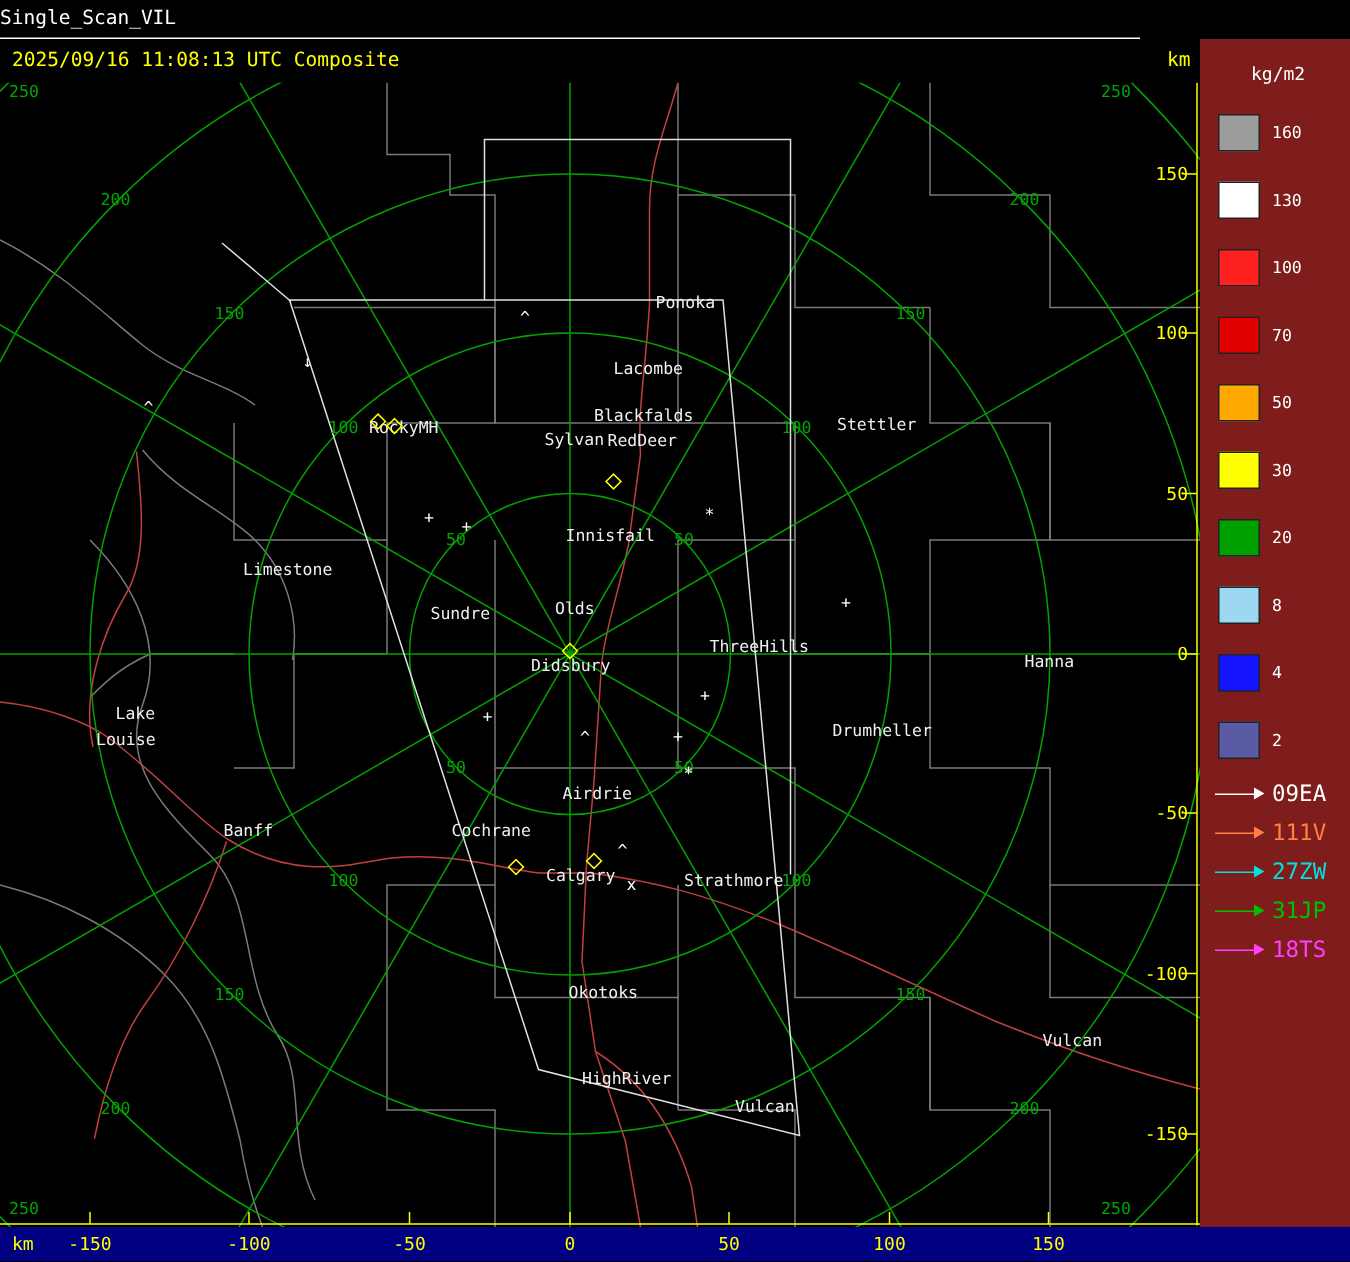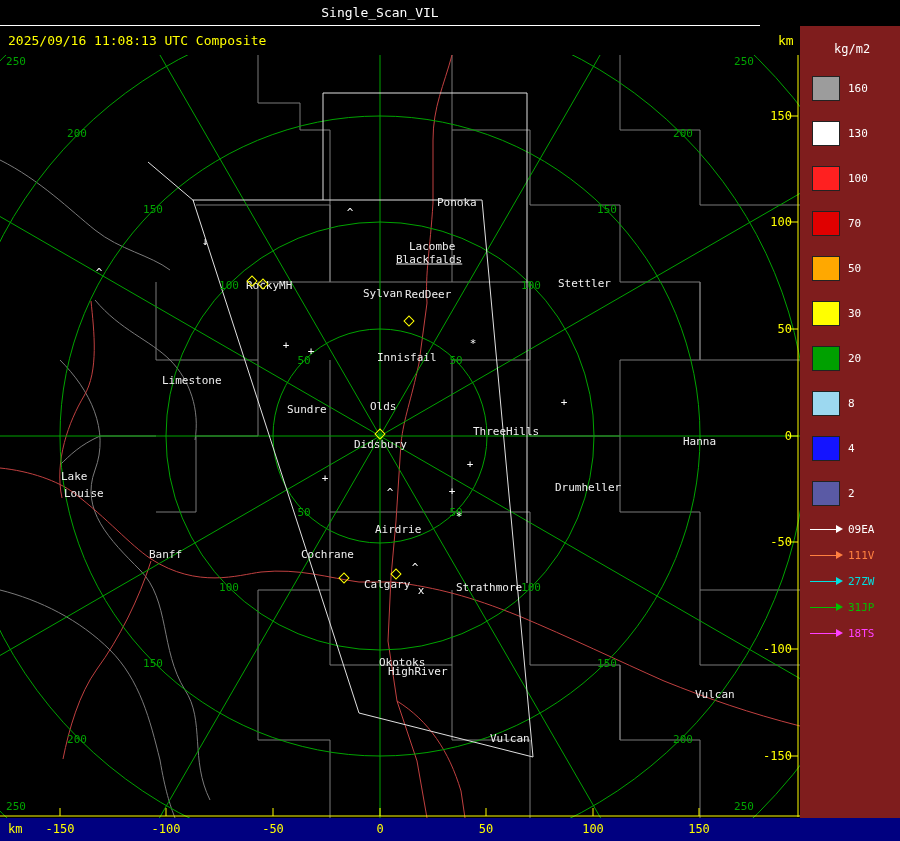--- a/index.html
+++ b/index.html
@@ -1,19 +1,19 @@
 <!DOCTYPE html>
 <html><head>
 <meta charset="utf-8">
 <style>
   html,body{margin:0;padding:0;background:#000;}
   .window{position:relative;width:900px;height:841px;background:#000;overflow:hidden;
           font-family:"DejaVu Sans Mono","Liberation Mono",monospace;}
   .titlebar{position:absolute;left:0;top:0;width:760px;height:25px;background:#000;
-            border-bottom:1px solid #ffffff;text-align:center;}
+            border-bottom:1px solid #ffffff;text-align:left;}
   .title{color:#ffffff;font-size:13px;line-height:25px;}
   .header{position:absolute;left:0;top:26px;width:792px;height:29px;background:#000;}
   .timestamp{position:absolute;left:8px;top:7px;color:#ffff00;font-size:13px;white-space:nowrap;}
   .km-right{position:absolute;left:778px;top:7px;color:#ffff00;font-size:13px;}
   .plot{position:absolute;left:0;top:55px;width:800px;height:763px;background:#000;overflow:hidden;}
   .plot svg{position:absolute;left:0;top:0;}
   .label-layer{position:absolute;left:0;top:0;width:800px;height:763px;}
   .rlabel{position:absolute;color:#00a400;font-size:11px;transform:translate(-50%,-50%);white-space:nowrap;}
   .place{position:absolute;color:#f0f0f0;font-size:11px;transform:translate(0,-50%);white-space:nowrap;}
   .marker{position:absolute;color:#ffffff;font-size:11px;transform:translate(-50%,-50%);}
@@ -25,21 +25,21 @@
   .legend-units{margin:16px 0 6px 34px;color:#ffffff;font-size:12px;}
   .legend-rows{margin-left:12px;}
   .legend-row{display:flex;align-items:center;height:25px;margin-top:20px;}
   .legend-box{display:inline-block;width:26px;height:23px;border:1px solid #222;}
   .legend-val{margin-left:8px;color:#ffffff;font-size:11px;}
   .track-rows{margin-top:10px;margin-left:10px;}
   .track-row{display:flex;align-items:center;height:26px;}
   .arrow-line{display:inline-block;width:26px;height:1px;}
   .arrow-head{display:inline-block;width:0;height:0;border-top:4px solid transparent;
               border-bottom:4px solid transparent;border-left:7px solid #fff;}
-  .track-label{margin-left:5px;font-size:11px;text-align:center;}
+  .track-label{margin-left:5px;font-size:15px;text-align:center;}
   .bottom-bar{position:absolute;left:0;top:818px;width:900px;height:23px;background:#000080;}
   .km-left{position:absolute;left:8px;top:4px;color:#ffff00;font-size:12px;}
   .baxis-wrap{position:absolute;left:0;top:0;width:800px;height:23px;}
   .baxis{position:absolute;top:4px;color:#ffff00;font-size:12px;transform:translate(-50%,0);}
 </style>
 </head>
 <body>
 
 <div class="window">
 
@@ -146,42 +146,42 @@
         <span class="rlabel" style="left: 153px; top: 608px;">150</span>
         <span class="rlabel" style="left: 77px; top: 684px;">200</span>
         <span class="rlabel" style="left: 16px; top: 751px;">250</span>
         <span class="rlabel" style="left: 456px; top: 457px;">50</span>
         <span class="rlabel" style="left: 531px; top: 532px;">100</span>
         <span class="rlabel" style="left: 607px; top: 608px;">150</span>
         <span class="rlabel" style="left: 683px; top: 684px;">200</span>
         <span class="rlabel" style="left: 744px; top: 751px;">250</span>
         <span class="place" style="left: 437px; top: 147px;">Ponoka</span>
         <span class="place" style="left: 409px; top: 191px;">Lacombe</span>
-        <span class="place" style="left: 396px; top: 204px; text-decoration: underline;">Blackfalds</span>
+        <span class="place" style="left: 396px; top: 222px;">Blackfalds</span>
         <span class="place" style="left: 363px; top: 238px;">Sylvan</span>
         <span class="place" style="left: 405px; top: 239px;">RedDeer</span>
         <span class="place" style="left: 558px; top: 228px;">Stettler</span>
         <span class="place" style="left: 246px; top: 230px;">RockyMH</span>
         <span class="place" style="left: 162px; top: 325px;">Limestone</span>
         <span class="place" style="left: 377px; top: 302px;">Innisfail</span>
         <span class="place" style="left: 287px; top: 354px;">Sundre</span>
         <span class="place" style="left: 370px; top: 351px;">Olds</span>
         <span class="place" style="left: 354px; top: 389px;">Didsbury</span>
         <span class="place" style="left: 473px; top: 376px;">ThreeHills</span>
         <span class="place" style="left: 683px; top: 386px;">Hanna</span>
         <span class="place" style="left: 555px; top: 432px;">Drumheller</span>
-        <span class="place" style="left: 61px; top: 421px;">Lake</span>
+        <span class="place" style="left: 61px; top: 421px; padding-left: 16px;">Lake</span>
         <span class="place" style="left: 64px; top: 438px;">Louise</span>
         <span class="place" style="left: 149px; top: 499px;">Banff</span>
         <span class="place" style="left: 375px; top: 474px;">Airdrie</span>
         <span class="place" style="left: 301px; top: 499px;">Cochrane</span>
         <span class="place" style="left: 364px; top: 529px;">Calgary</span>
         <span class="place" style="left: 456px; top: 532px;">Strathmore</span>
         <span class="place" style="left: 379px; top: 607px;">Okotoks</span>
-        <span class="place" style="left: 388px; top: 616px;">HighRiver</span>
+        <span class="place" style="left: 388px; top: 664px;">HighRiver</span>
         <span class="place" style="left: 490px; top: 683px;">Vulcan</span>
         <span class="place" style="left: 695px; top: 639px;">Vulcan</span>
         <span class="marker" style="left: 350px; top: 157px;">^</span>
         <span class="marker" style="left: 99px; top: 217px;">^</span>
         <span class="marker" style="left: 205px; top: 186px;">↓</span>
         <span class="marker" style="left: 286px; top: 290px;">+</span>
         <span class="marker" style="left: 311px; top: 296px;">+</span>
         <span class="marker" style="left: 473px; top: 288px;">*</span>
         <span class="marker" style="left: 564px; top: 347px;">+</span>
         <span class="marker" style="left: 325px; top: 423px;">+</span>

